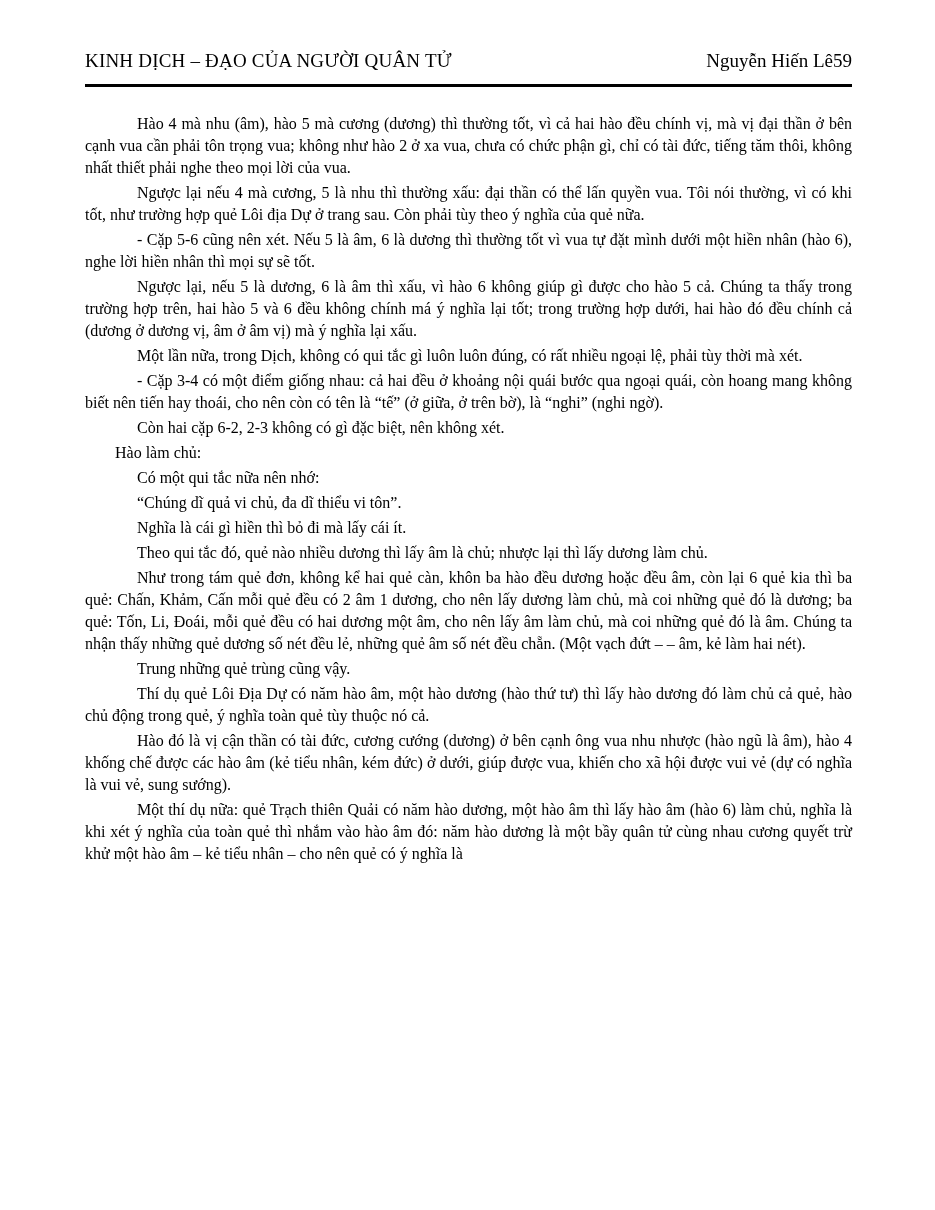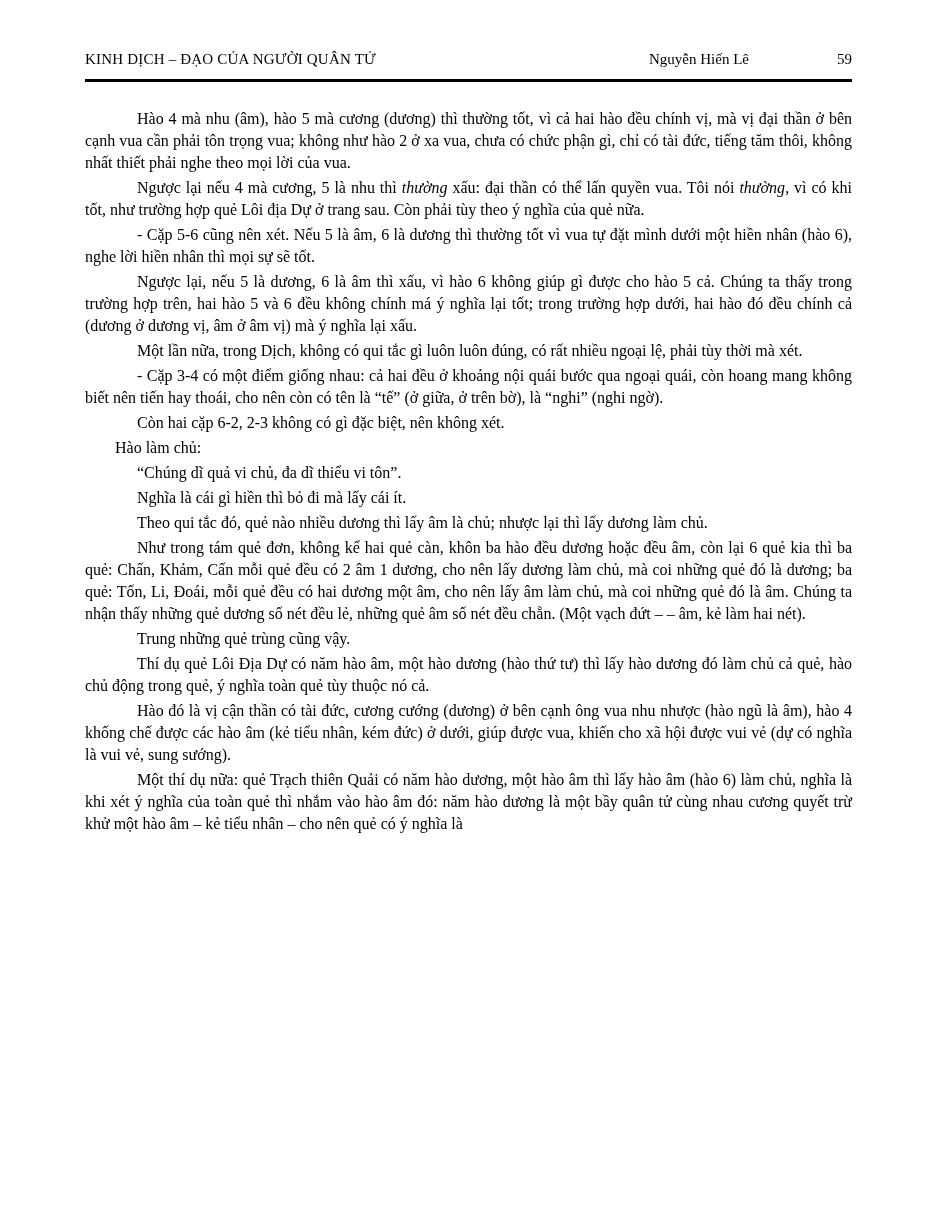--- a/index.html
+++ b/index.html
@@ -17,30 +17,29 @@
     overflow: hidden;
     box-sizing: border-box;
   }
   .page-inner {
     margin: 0 83px 0 85px;
     padding-top: 50px;
   }
   .running-header {
     display: flex;
     align-items: baseline;
-    font-size: 15px;
+    font-size: 19px;
     line-height: 1.2;
     white-space: nowrap;
   }
   .running-header .book-title {
     flex: 1 1 auto;
     letter-spacing: 0.2px;
   }
   .running-header .author {
-    margin-right: 88px;
   }
   .running-header .page-number {
     text-align: left;
   }
   .header-rule {
     border: none;
     border-top: 3px solid #000000;
     margin: 11px 0 0 0;
   }
   .body-text {
@@ -50,21 +49,20 @@
     text-align: justify;
   }
   .body-text p.para {
     margin: 3px 0;
     text-indent: 52px;
   }
   .body-text p.para.small-indent {
     text-indent: 30px;
   }
   .italic {
-    font-style: italic;
     margin-top: 36px;
   }
 </style>
 </head>
 <body>
 
 <div class="page">
   <div class="page-inner">
 
     <div class="running-header">
@@ -77,20 +75,21 @@
 
     <div class="body-text">
         <p class="para"><span>Hào 4 mà nhu (âm), hào 5 mà cương (dương) thì thường tốt, vì cả hai hào đều chính vị, mà vị đại thần ở bên cạnh vua cần phải tôn trọng vua; không như hào 2 ở xa vua, chưa có chức phận gì, chỉ có tài đức, tiếng tăm thôi, không nhất thiết phải nghe theo mọi lời của vua.</span></p>
         <p class="para"><span>Ngược lại nếu 4 mà cương, 5 là nhu thì </span><span class="italic">thường</span><span> xấu: đại thần có thể lấn quyền vua. Tôi nói </span><span class="italic">thường</span><span>, vì có khi tốt, như trường hợp quẻ Lôi địa Dự ở trang sau. Còn phải tùy theo ý nghĩa của quẻ nữa.</span></p>
         <p class="para"><span>- Cặp 5-6 cũng nên xét. Nếu 5 là âm, 6 là dương thì thường tốt vì vua tự đặt mình dưới một hiền nhân (hào 6), nghe lời hiền nhân thì mọi sự sẽ tốt.</span></p>
         <p class="para"><span>Ngược lại, nếu 5 là dương, 6 là âm thì xấu, vì hào 6 không giúp gì được cho hào 5 cả. Chúng ta thấy trong trường hợp trên, hai hào 5 và 6 đều không chính má ý nghĩa lại tốt; trong trường hợp dưới, hai hào đó đều chính cả (dương ở dương vị, âm ở âm vị) mà ý nghĩa lại xấu.</span></p>
         <p class="para"><span>Một lần nữa, trong Dịch, không có qui tắc gì luôn luôn đúng, có rất nhiều ngoại lệ, phải tùy thời mà xét.</span></p>
         <p class="para"><span>- Cặp 3-4 có một điểm giống nhau: cả hai đều ở khoảng nội quái bước qua ngoại quái, còn hoang mang không biết nên tiến hay thoái, cho nên còn có tên là “tế” (ở giữa, ở trên bờ), là “nghi” (nghi ngờ).</span></p>
         <p class="para"><span>Còn hai cặp 6-2, 2-3 không có gì đặc biệt, nên không xét.</span></p>
         <p class="para small-indent"><span>Hào làm chủ:</span></p>
+        <p class="para"><span>Có một qui tắc nữa nên nhớ:</span></p>
         <p class="para"><span>“Chúng dĩ quả vi chủ, đa dĩ thiểu vi tôn”.</span></p>
         <p class="para"><span>Nghĩa là cái gì hiền thì bỏ đi mà lấy cái ít.</span></p>
         <p class="para"><span>Theo qui tắc đó, quẻ nào nhiều dương thì lấy âm là chủ; nhược lại thì lấy dương làm chủ.</span></p>
         <p class="para"><span>Như trong tám quẻ đơn, không kể hai quẻ càn, khôn ba hào đều dương hoặc đều âm, còn lại 6 quẻ kia thì ba quẻ: Chấn, Khảm, Cấn mỗi quẻ đều có 2 âm 1 dương, cho nên lấy dương làm chủ, mà coi những quẻ đó là dương; ba quẻ: Tốn, Li, Đoái, mỗi quẻ đều có hai dương một âm, cho nên lấy âm làm chủ, mà coi những quẻ đó là âm. Chúng ta nhận thấy những quẻ dương số nét đều lẻ, những quẻ âm số nét đều chẵn. (Một vạch đứt – – âm, kẻ làm hai nét).</span></p>
         <p class="para"><span>Trung những quẻ trùng cũng vậy.</span></p>
         <p class="para"><span>Thí dụ quẻ Lôi Địa Dự có năm hào âm, một hào dương (hào thứ tư) thì lấy hào dương đó làm chủ cả quẻ, hào chủ động trong quẻ, ý nghĩa toàn quẻ tùy thuộc nó cả.</span></p>
         <p class="para"><span>Hào đó là vị cận thần có tài đức, cương cướng (dương) ở bên cạnh ông vua nhu nhược (hào ngũ là âm), hào 4 khống chế được các hào âm (kẻ tiểu nhân, kém đức) ở dưới, giúp được vua, khiến cho xã hội được vui vẻ (dự có nghĩa là vui vẻ, sung sướng).</span></p>
         <p class="para"><span>Một thí dụ nữa: quẻ Trạch thiên Quải có năm hào dương, một hào âm thì lấy hào âm (hào 6) làm chủ, nghĩa là khi xét ý nghĩa của toàn quẻ thì nhắm vào hào âm đó: năm hào dương là một bầy quân tử cùng nhau cương quyết trừ khử một hào âm – kẻ tiểu nhân – cho nên quẻ có ý nghĩa là</span></p>
       </div>
 

